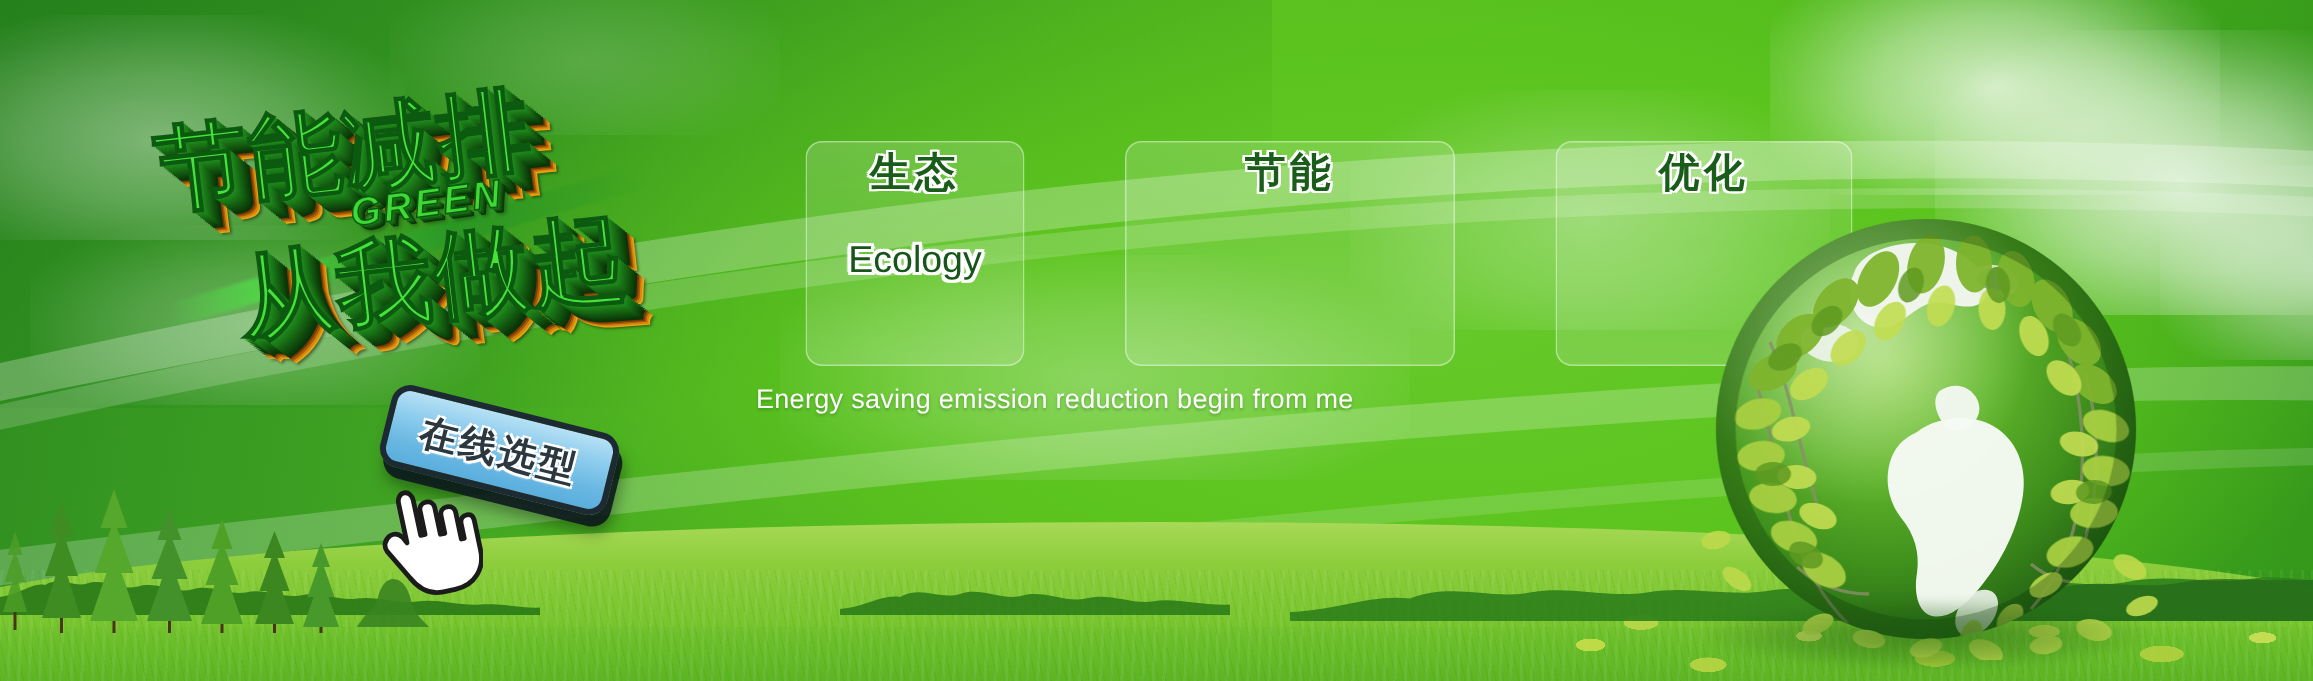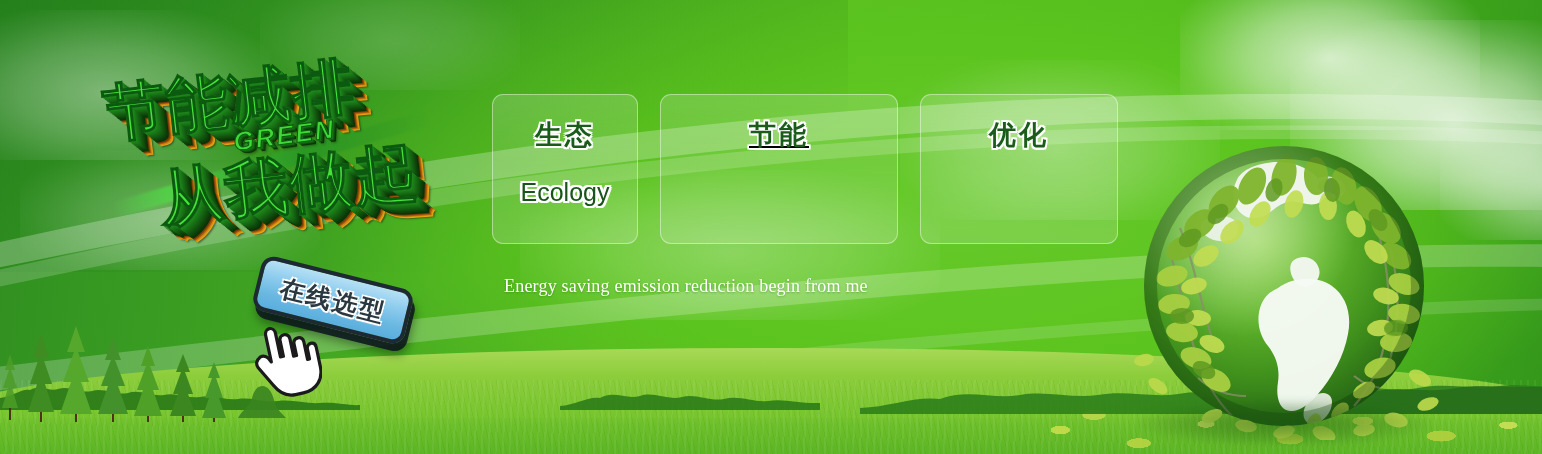--- a/index.html
+++ b/index.html
@@ -223,26 +223,27 @@
   .card {
     position: relative;
     border: 1px solid rgba(255,255,255,0.42);
     border-radius: 11px;
     background: linear-gradient(180deg, rgba(255,255,255,0.17) 0%, rgba(255,255,255,0.10) 45%, rgba(255,255,255,0.16) 100%);
     height: 150px;
     display: flex;
     flex-direction: column;
     align-items: center;
     justify-content: flex-start;
-    padding: 26px 16px 0;
+    padding: 7px 16px 0;
     cursor: pointer;
     backdrop-filter: blur(0.5px);
+    margin-left: 45px;
   }
   .card-1 { width: 146px; }
-  .card-2 { width: 238px; text-decoration: underline; }
+  .card-2 { width: 220px; }
   .card-3 { width: 198px; }
 
   .card-zh {
     font-family: "DejaVu Sans", "Liberation Sans", sans-serif;
     font-size: 27px;
     font-weight: bold;
     color: #1a5c1a;
     letter-spacing: 3px;
     text-shadow:
       -1.6px -1.6px 0 #ffffff, 1.6px -1.6px 0 #ffffff,
@@ -265,22 +266,22 @@
       -2px 0 0 #ffffff, 2px 0 0 #ffffff,
        0 -2px 0 #ffffff, 0 2px 0 #ffffff,
       -2.6px 0 1px #ffffff, 2.6px 0 1px #ffffff;
     line-height: 1;
   }
 
   
   .tagline {
     position: absolute;
     left: 504px;
-    top: 276px;
-    font-family: Liberation Serif, serif;
+    top: 256px;
+    font-family: Liberation Sans, sans-serif;
     font-size: 18px;
     color: #ffffff;
     letter-spacing: 0.2px;
     text-shadow: 0 1px 2px rgba(25,90,20,.35);
     white-space: nowrap;
   }
 
   
   .globe-wrap {
     position: absolute;

